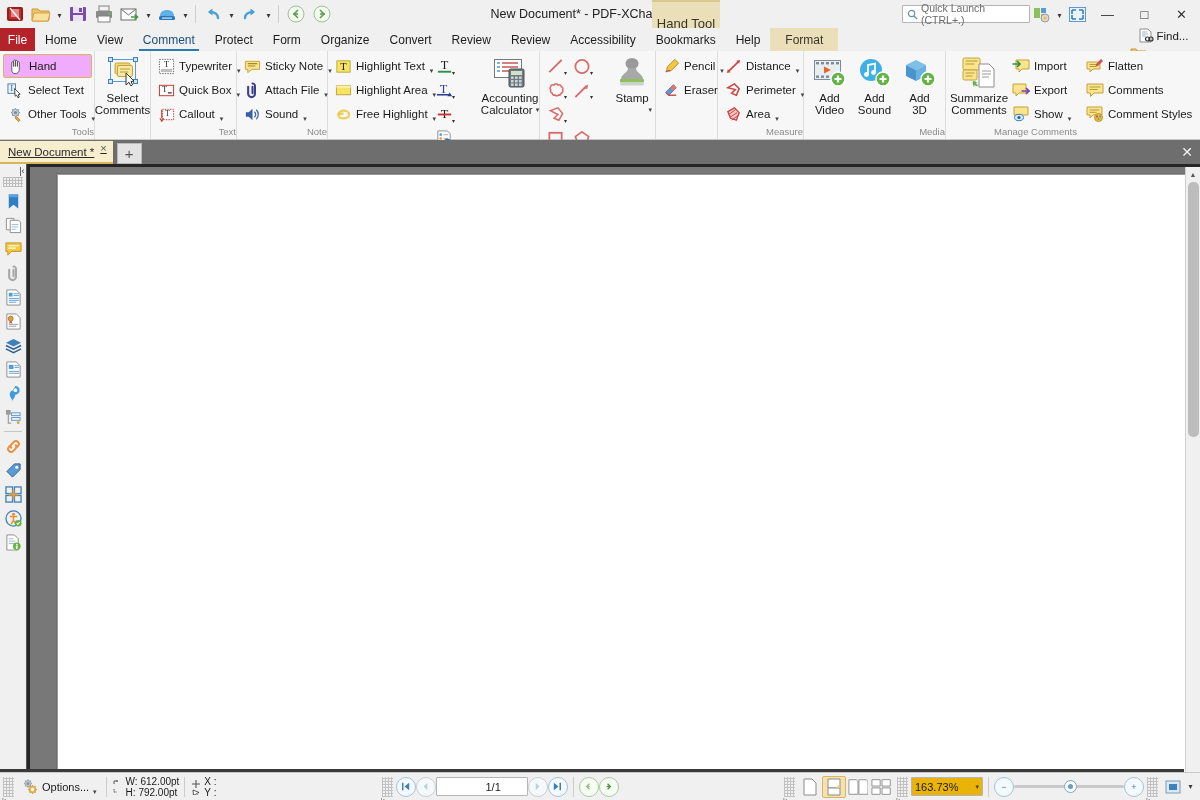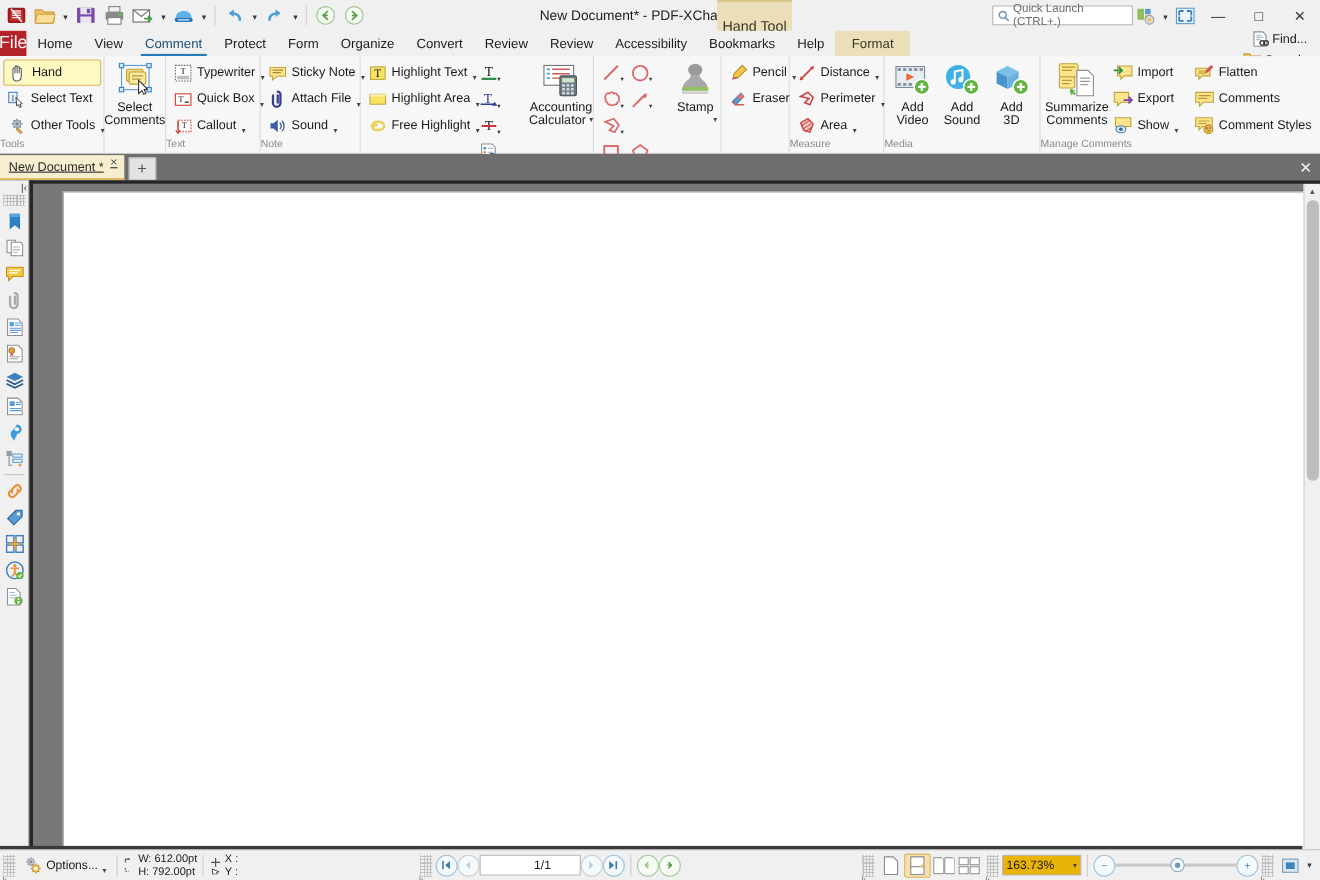--- a/index.html
+++ b/index.html
@@ -51,22 +51,22 @@
     width: 37px; height: 28px; display: flex; align-items: center; justify-content: center;
     font-size: 13px; color: #333;
   }
 
   
   .tabstrip {
     height: 23px; background: #f0f0f0; display: flex; align-items: stretch;
     position: relative; flex: 0 0 23px; font-size: 12px;
   }
   .tab-file {
-    background: #b4222a; color: #fff; width: 24px;
-    display: flex; align-items: center; justify-content: center; font-size: 16px;
+    background: #b4222a; color: #fff; width: 35px;
+    display: flex; align-items: center; justify-content: center; font-size: 12px;
   }
   .tab {
     padding: 0 10px; display: flex; align-items: center; color: #1c1c1c;
     white-space: nowrap; position: relative;
   }
   .tab.active { color: #1c4f7a; }
   .tab.active::after {
     content: ""; position: absolute; left: 6px; right: 6px; bottom: 0;
     height: 2px; background: #2a7ab5;
   }
@@ -80,28 +80,28 @@
   .ribbon {
     height: 89px; background: #f7f7f7; border-bottom: 1px solid #c8c8c8;
     display: flex; align-items: stretch; flex: 0 0 89px; position: relative;
   }
   .group {
     display: flex; flex-direction: column; position: relative;
     border-right: 1px solid #dcdcdc; padding: 0;
   }
   .group-body { flex: 1; display: flex; align-items: flex-start; padding: 3px 3px 0 3px; gap: 0; }
   .group-label {
-    height: 13px; font-size: 9.5px; color: #8a8a8a; text-align: left; line-height: 11px;
+    height: 13px; font-size: 9.5px; color: #8a8a8a; text-align: right; line-height: 11px;
   }
   .col { display: flex; flex-direction: column; }
   .btn-s {
     height: 24px; display: flex; align-items: center; gap: 4px;
     padding: 0 3px; border-radius: 2px; white-space: nowrap; font-size: 11.5px;
   }
-  .btn-s.sel { background: #fef9c3; border: 1px solid #d9b55e; }
+  .btn-s.sel { background: #f0abfc; border: 1px solid #d9b55e; }
   .btn-s .ic { width: 18px; height: 18px; display: flex; align-items: center; justify-content: center; flex: 0 0 18px; }
   .dd { font-size: 7px; color: #444; margin-left: 1px; align-self: flex-end; padding-bottom: 3px; }
   .btn-l {
     width: 58px; height: 72px; display: flex; flex-direction: column;
     align-items: center; justify-content: flex-start; padding-top: 2px;
     font-size: 11.5px; line-height: 12px; text-align: center; border-radius: 2px;
   }
   .btn-l .icbig { width: 34px; height: 34px; display: flex; align-items: center; justify-content: center; margin-bottom: 2px; }
   .icon-grid { display: flex; flex-wrap: wrap; width: 78px; }
   .icon-cell { width: 26px; height: 24px; display: flex; align-items: center; justify-content: center; position: relative; }

